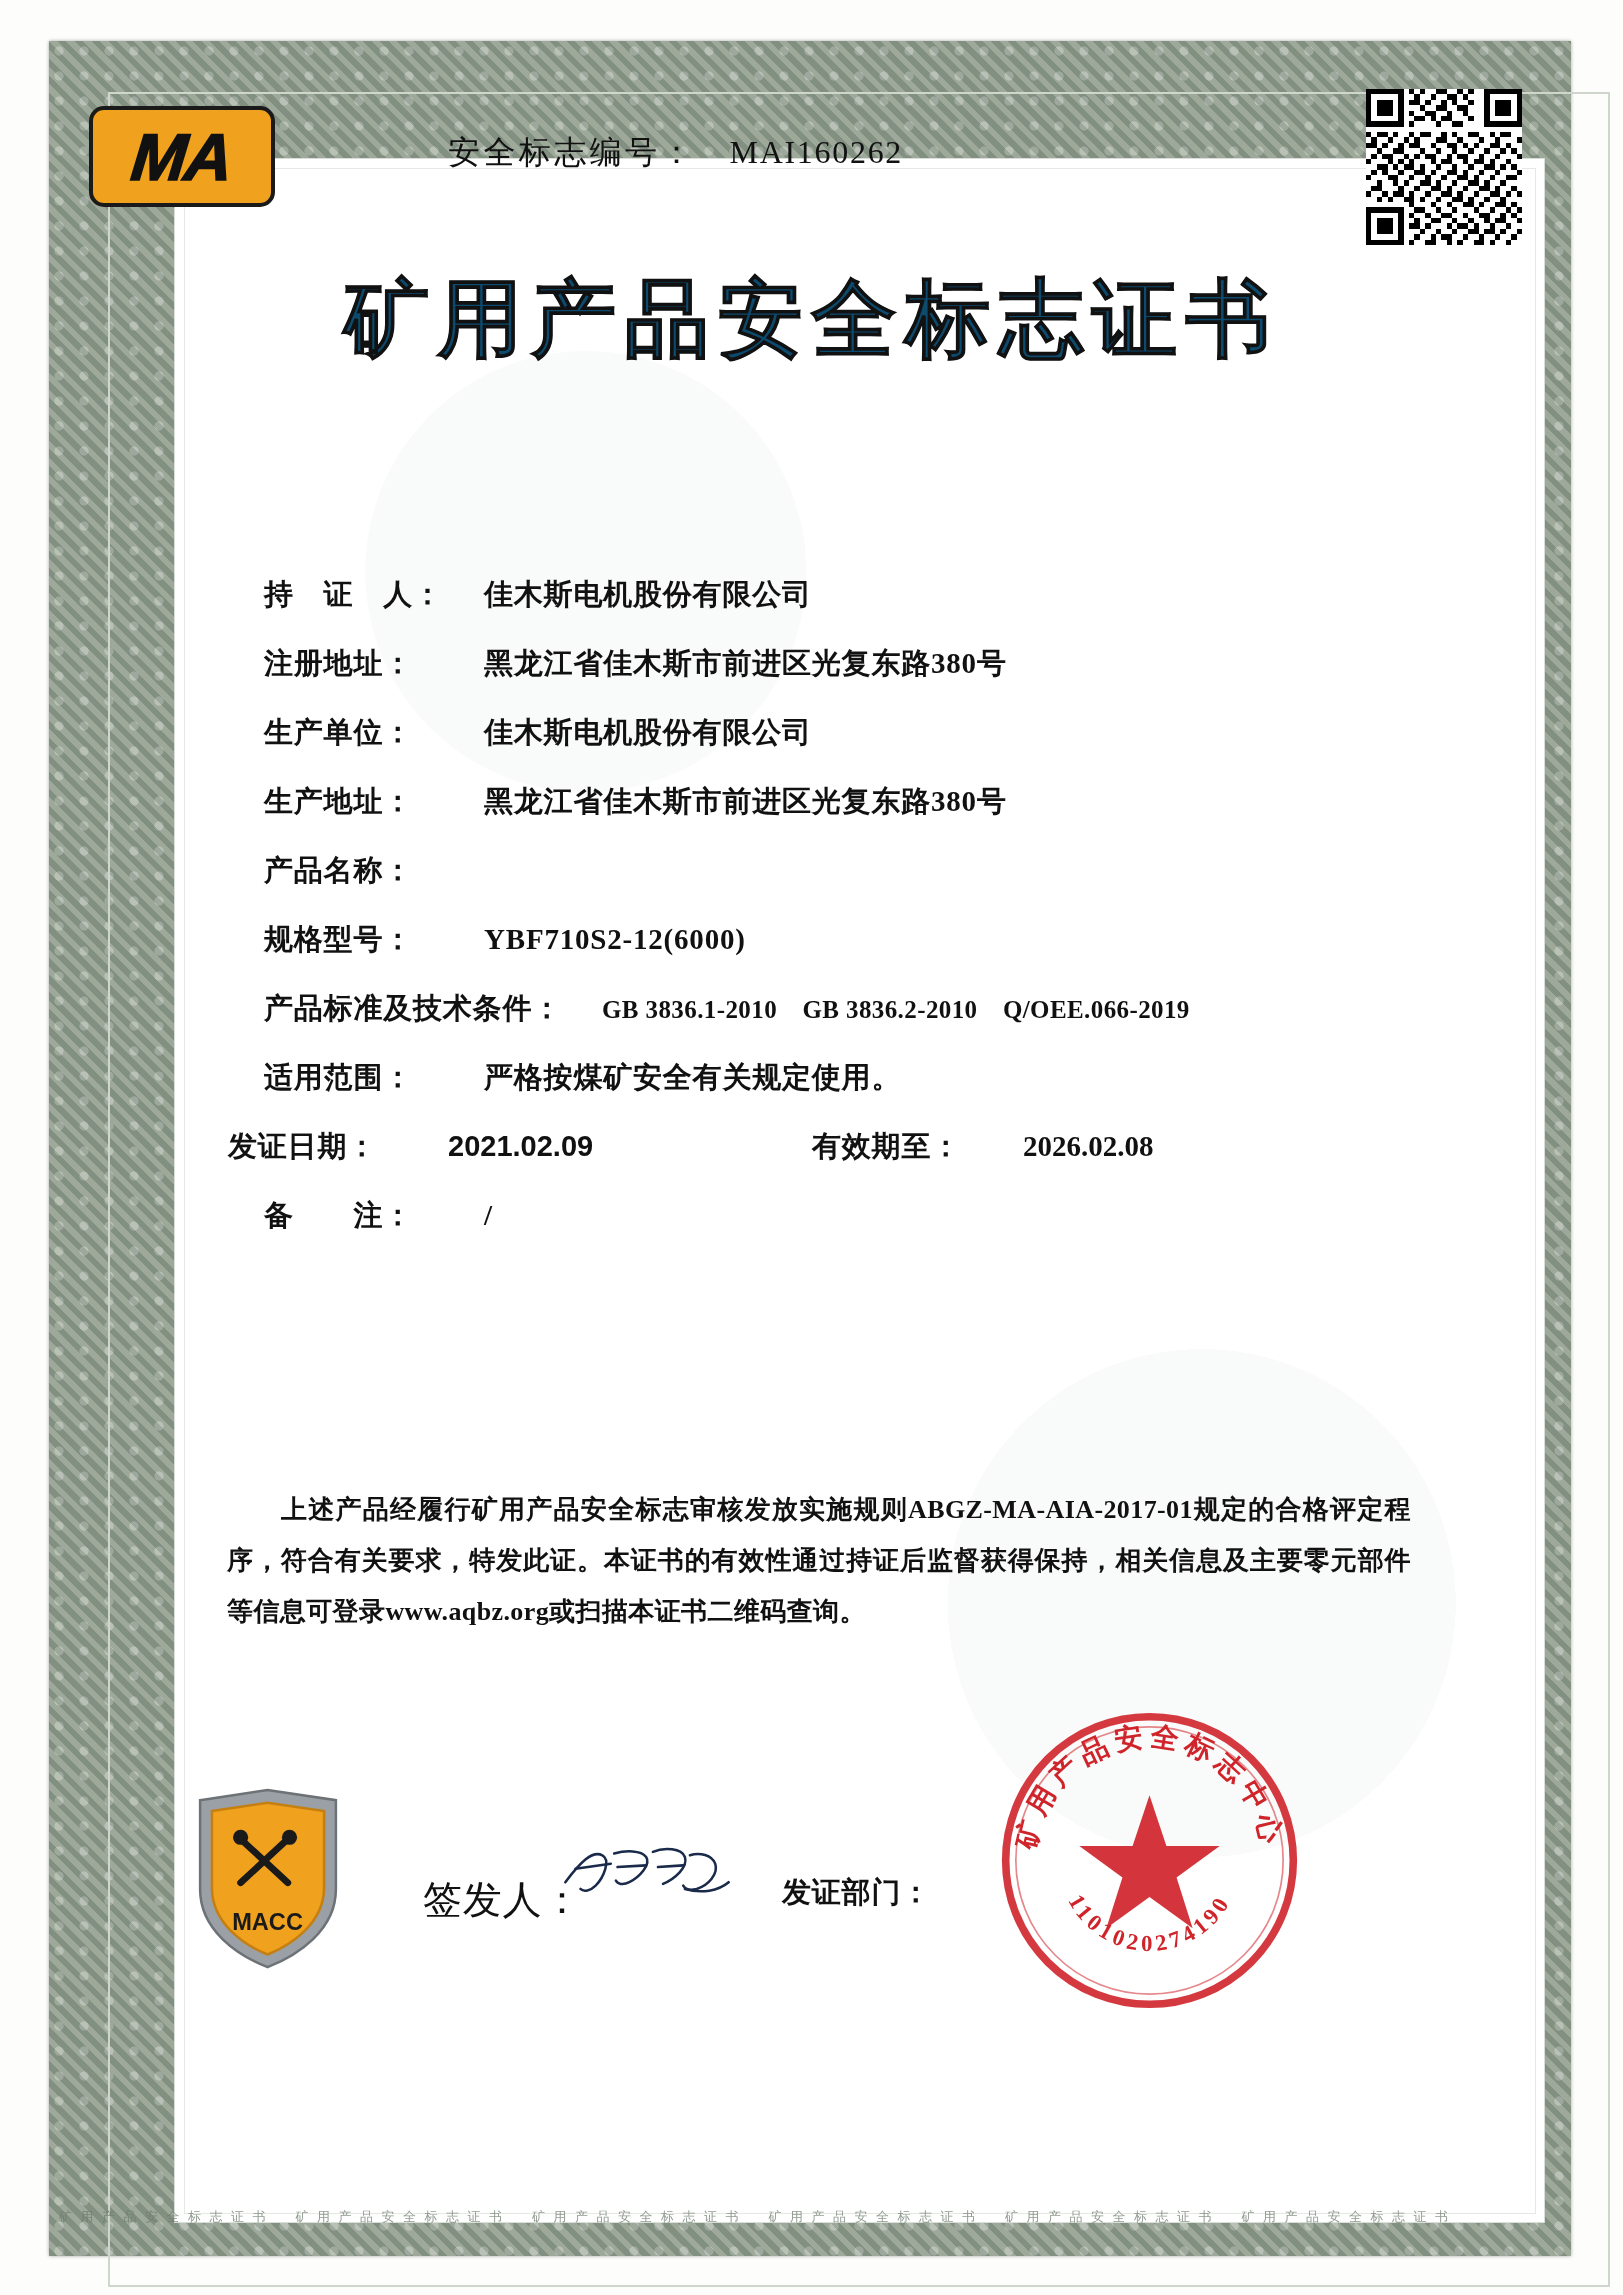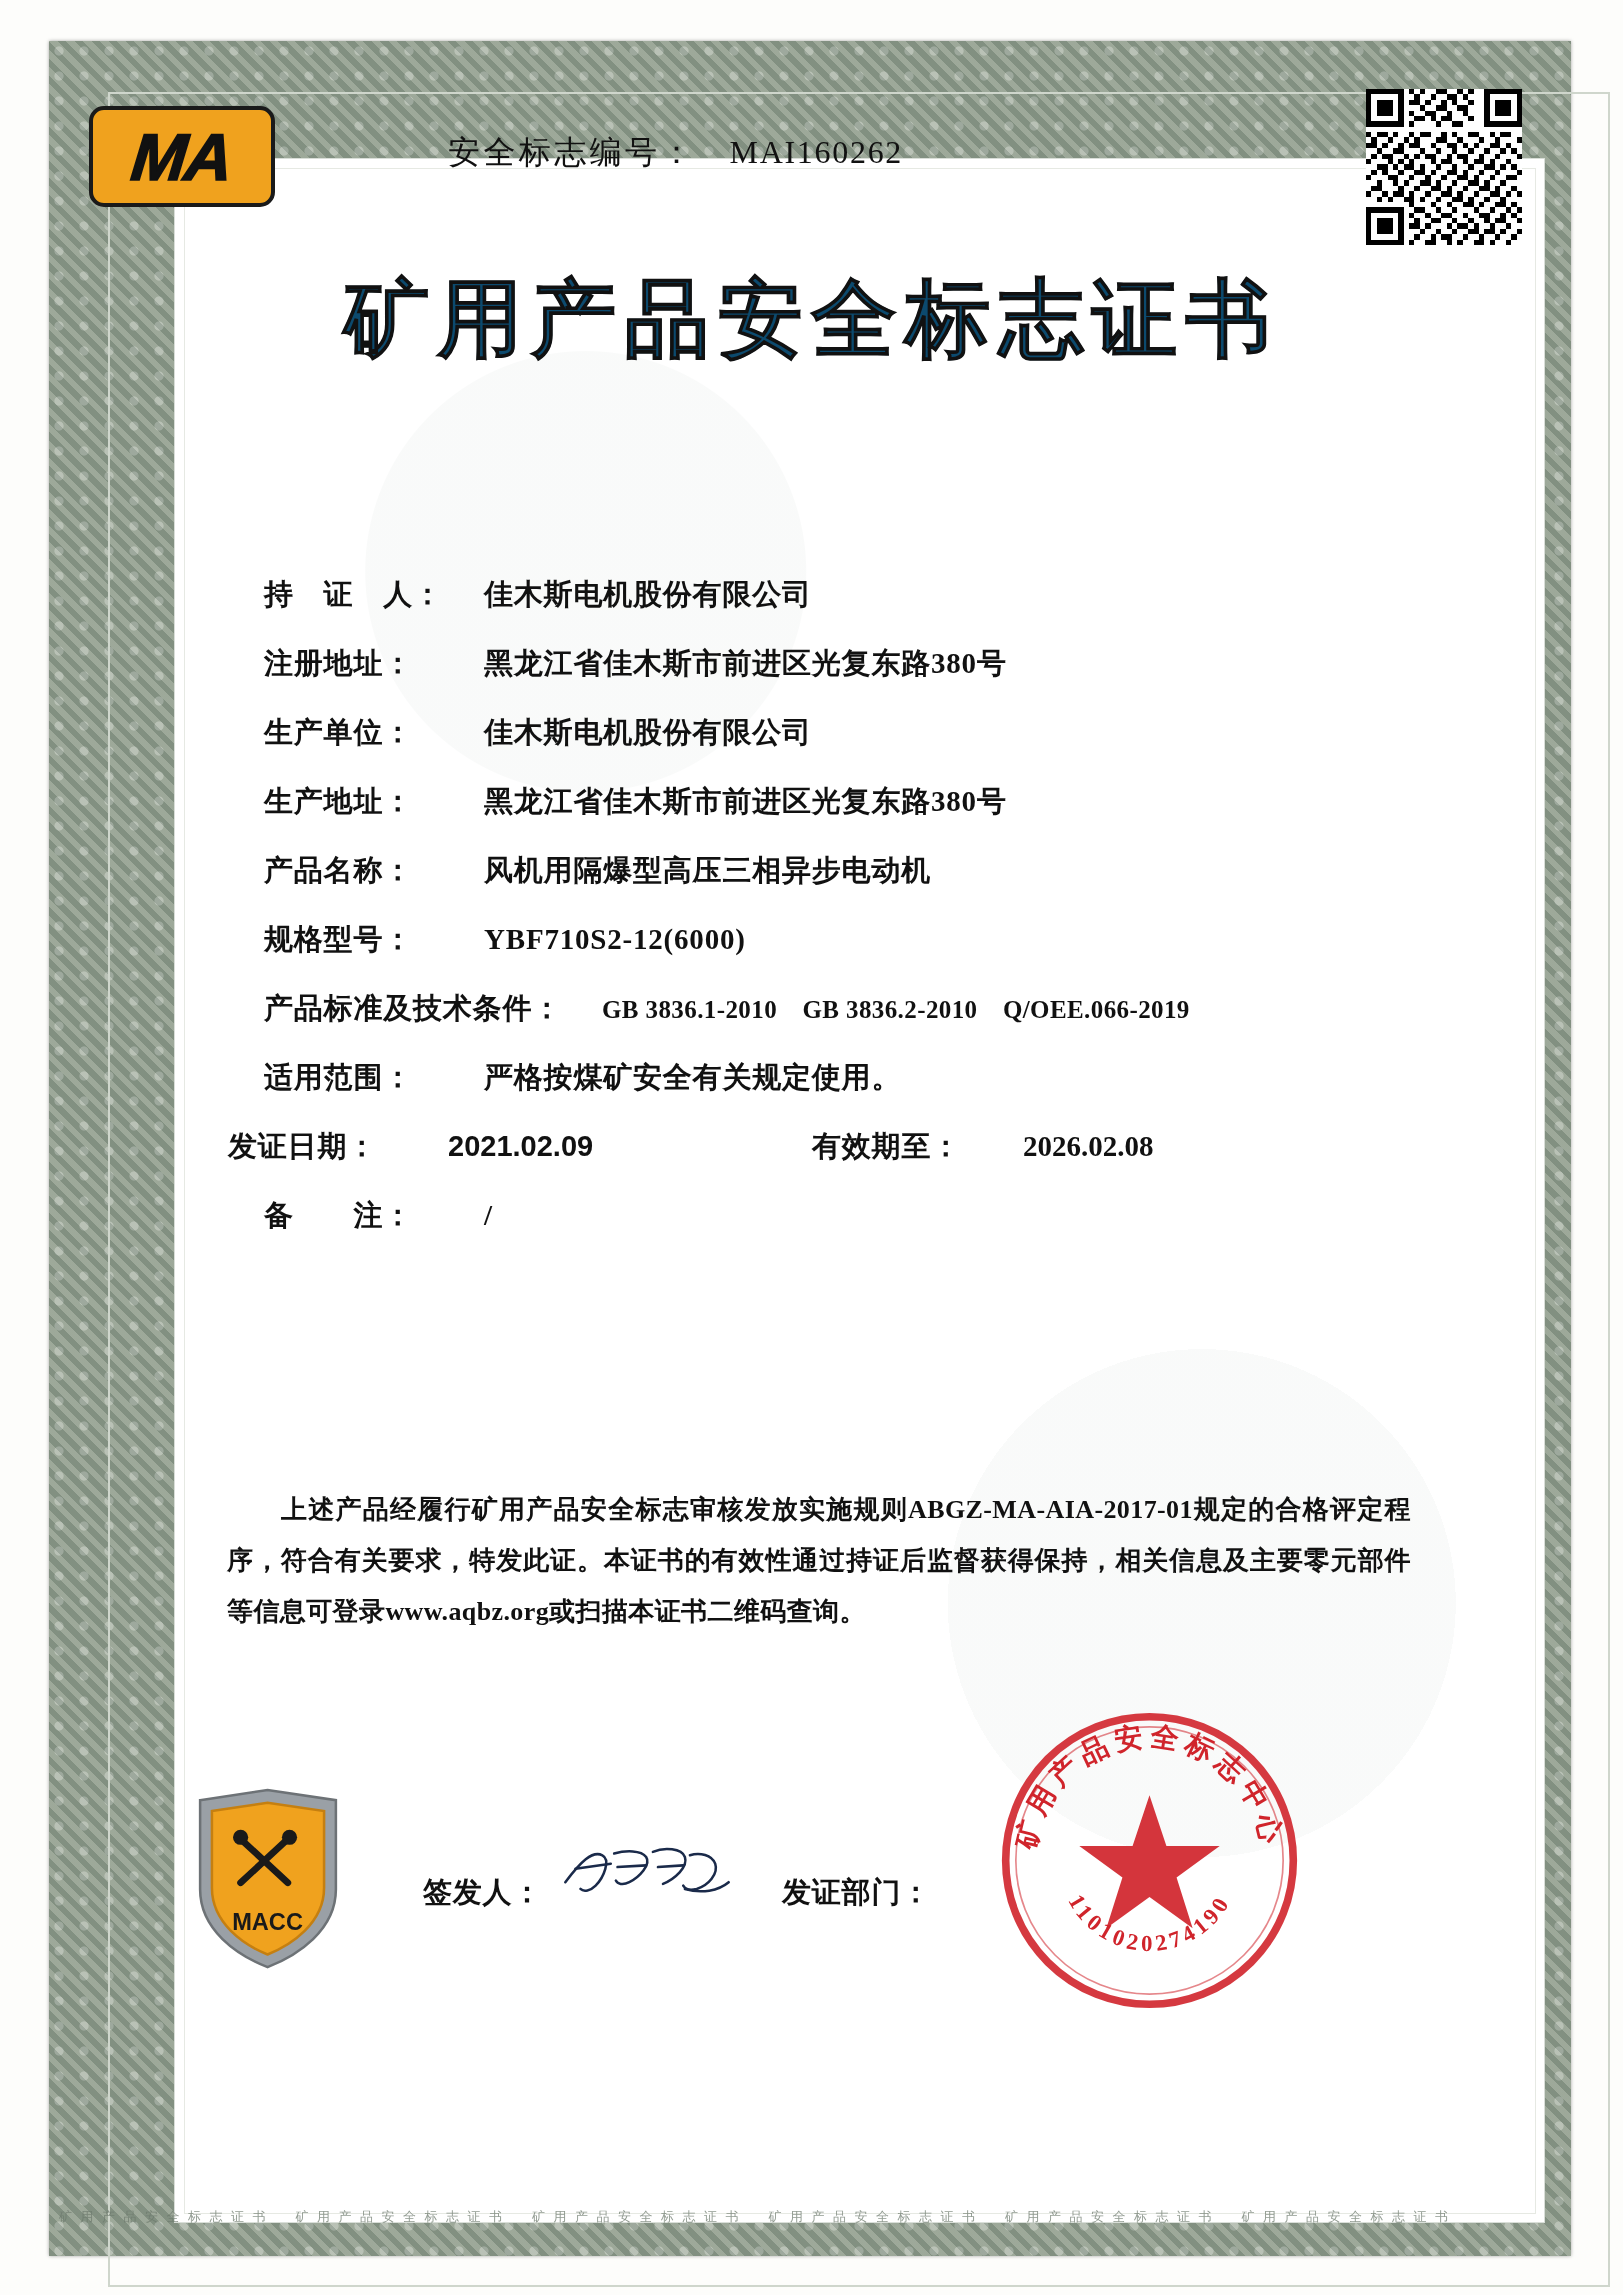--- a/index.html
+++ b/index.html
@@ -212,22 +212,22 @@
     top: 1788px;
     width: 156px;
     height: 182px;
   }
   .shield svg { display: block; }
 
   .sign-label {
     position: absolute;
     left: 423px;
     top: 1873px;
-    font-size: 29px;
-    font-weight: bold;
+    font-size: 39px;
+    font-weight: normal;
     color: #111;
     letter-spacing: 0.8px;
   }
   .signature {
     position: absolute;
     left: 558px;
     top: 1830px;
     width: 178px;
     height: 80px;
   }
@@ -538,21 +538,20 @@
       <span class="val">佳木斯电机股份有限公司</span>
     </div>
 
     <div class="row">
       <span class="lbl">生产地址：</span>
       <span class="val">黑龙江省佳木斯市前进区光复东路380号</span>
     </div>
 
     <div class="row">
       <span class="lbl">产品名称：</span>
-      <span class="val">风机用隔爆型高压三相异步电动机</span>
     </div>
 
     <div class="row">
       <span class="lbl">规格型号：</span>
       <span class="val mono">YBF710S2-12(6000)</span>
     </div>
 
     <div class="row">
       <span class="lbl wide">产品标准及技术条件：</span>
       <span class="val mono small">GB 3836.1-2010　GB 3836.2-2010　Q/OEE.066-2019</span>

